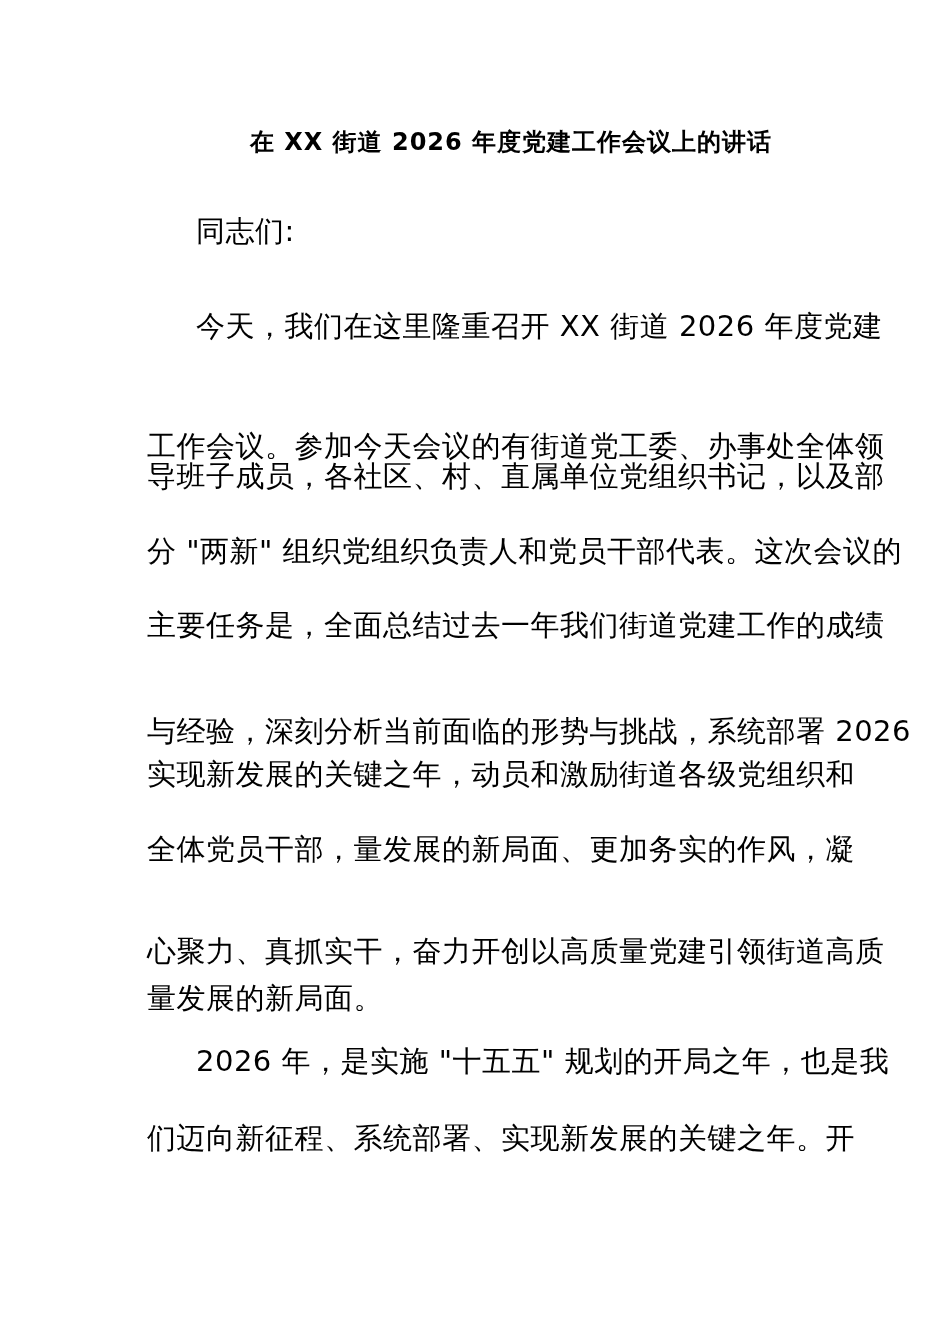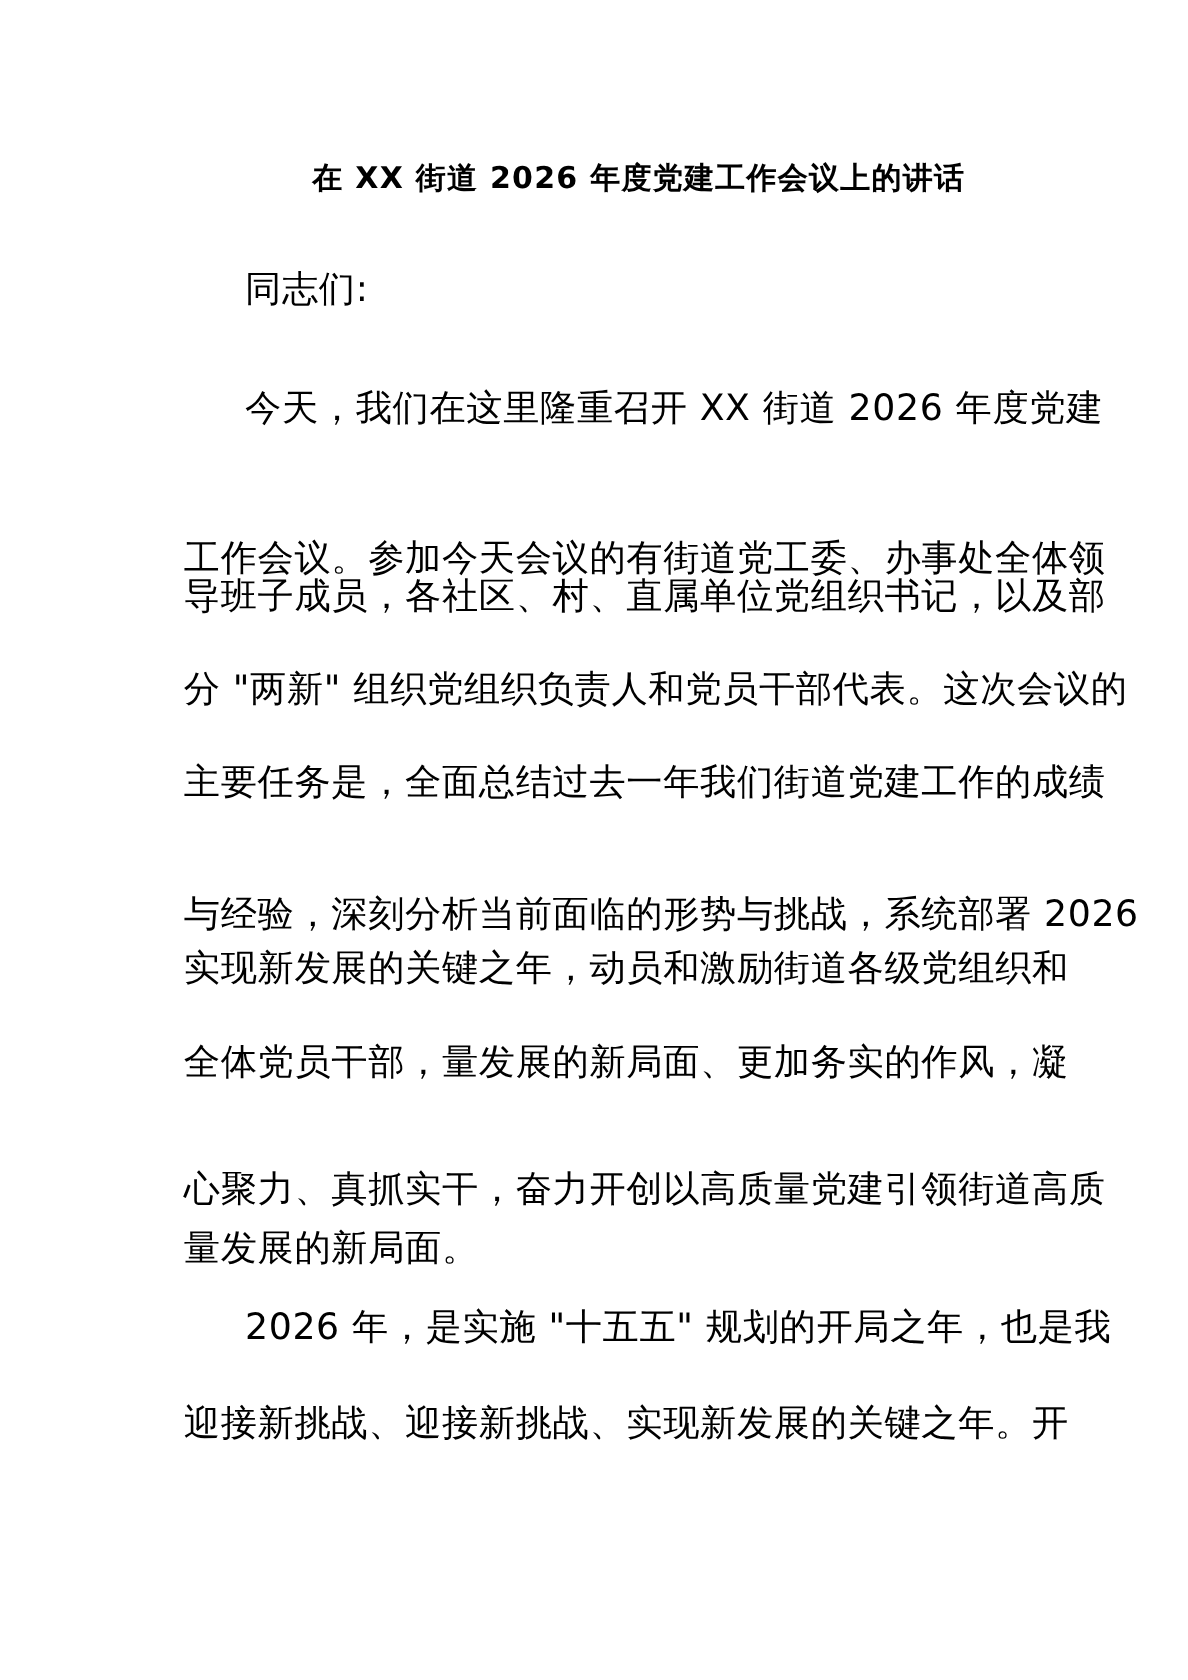--- a/index.html
+++ b/index.html
@@ -71,15 +71,15 @@
     <div class="line" style="top:609px;">主要任务是，全面总结过去一年我们街道党建工作的成绩</div>
     <div class="line" style="top:683px;margin-top:32px;">与经验，深刻分析当前面临的形势与挑战，系统部署 2026</div>
     <div class="line" style="top:758px;">实现新发展的关键之年，动员和激励街道各级党组织和</div>
     <div class="line" style="top:833px;">全体党员干部，量发展的新局面、更加务实的作风，凝</div>
     <div class="line" style="top:907px;margin-top:28px;">心聚力、真抓实干，奋力开创以高质量党建引领街道高质</div>
     <div class="line last" style="top:982px;">量发展的新局面。</div>
   </div>
 
   <div>
     <div class="line indent" style="top:1045px;">2026 年，是实施 "十五五" 规划的开局之年，也是我</div>
-    <div class="line" style="top:1122px;">迎接新挑战、迎接新挑战、实现新发展的关键之年。开</div>
+    <div class="line" style="top:1122px;">们迈向新征程、系统部署、实现新发展的关键之年。开</div>
   </div>
 </div>
 
 </body></html>

